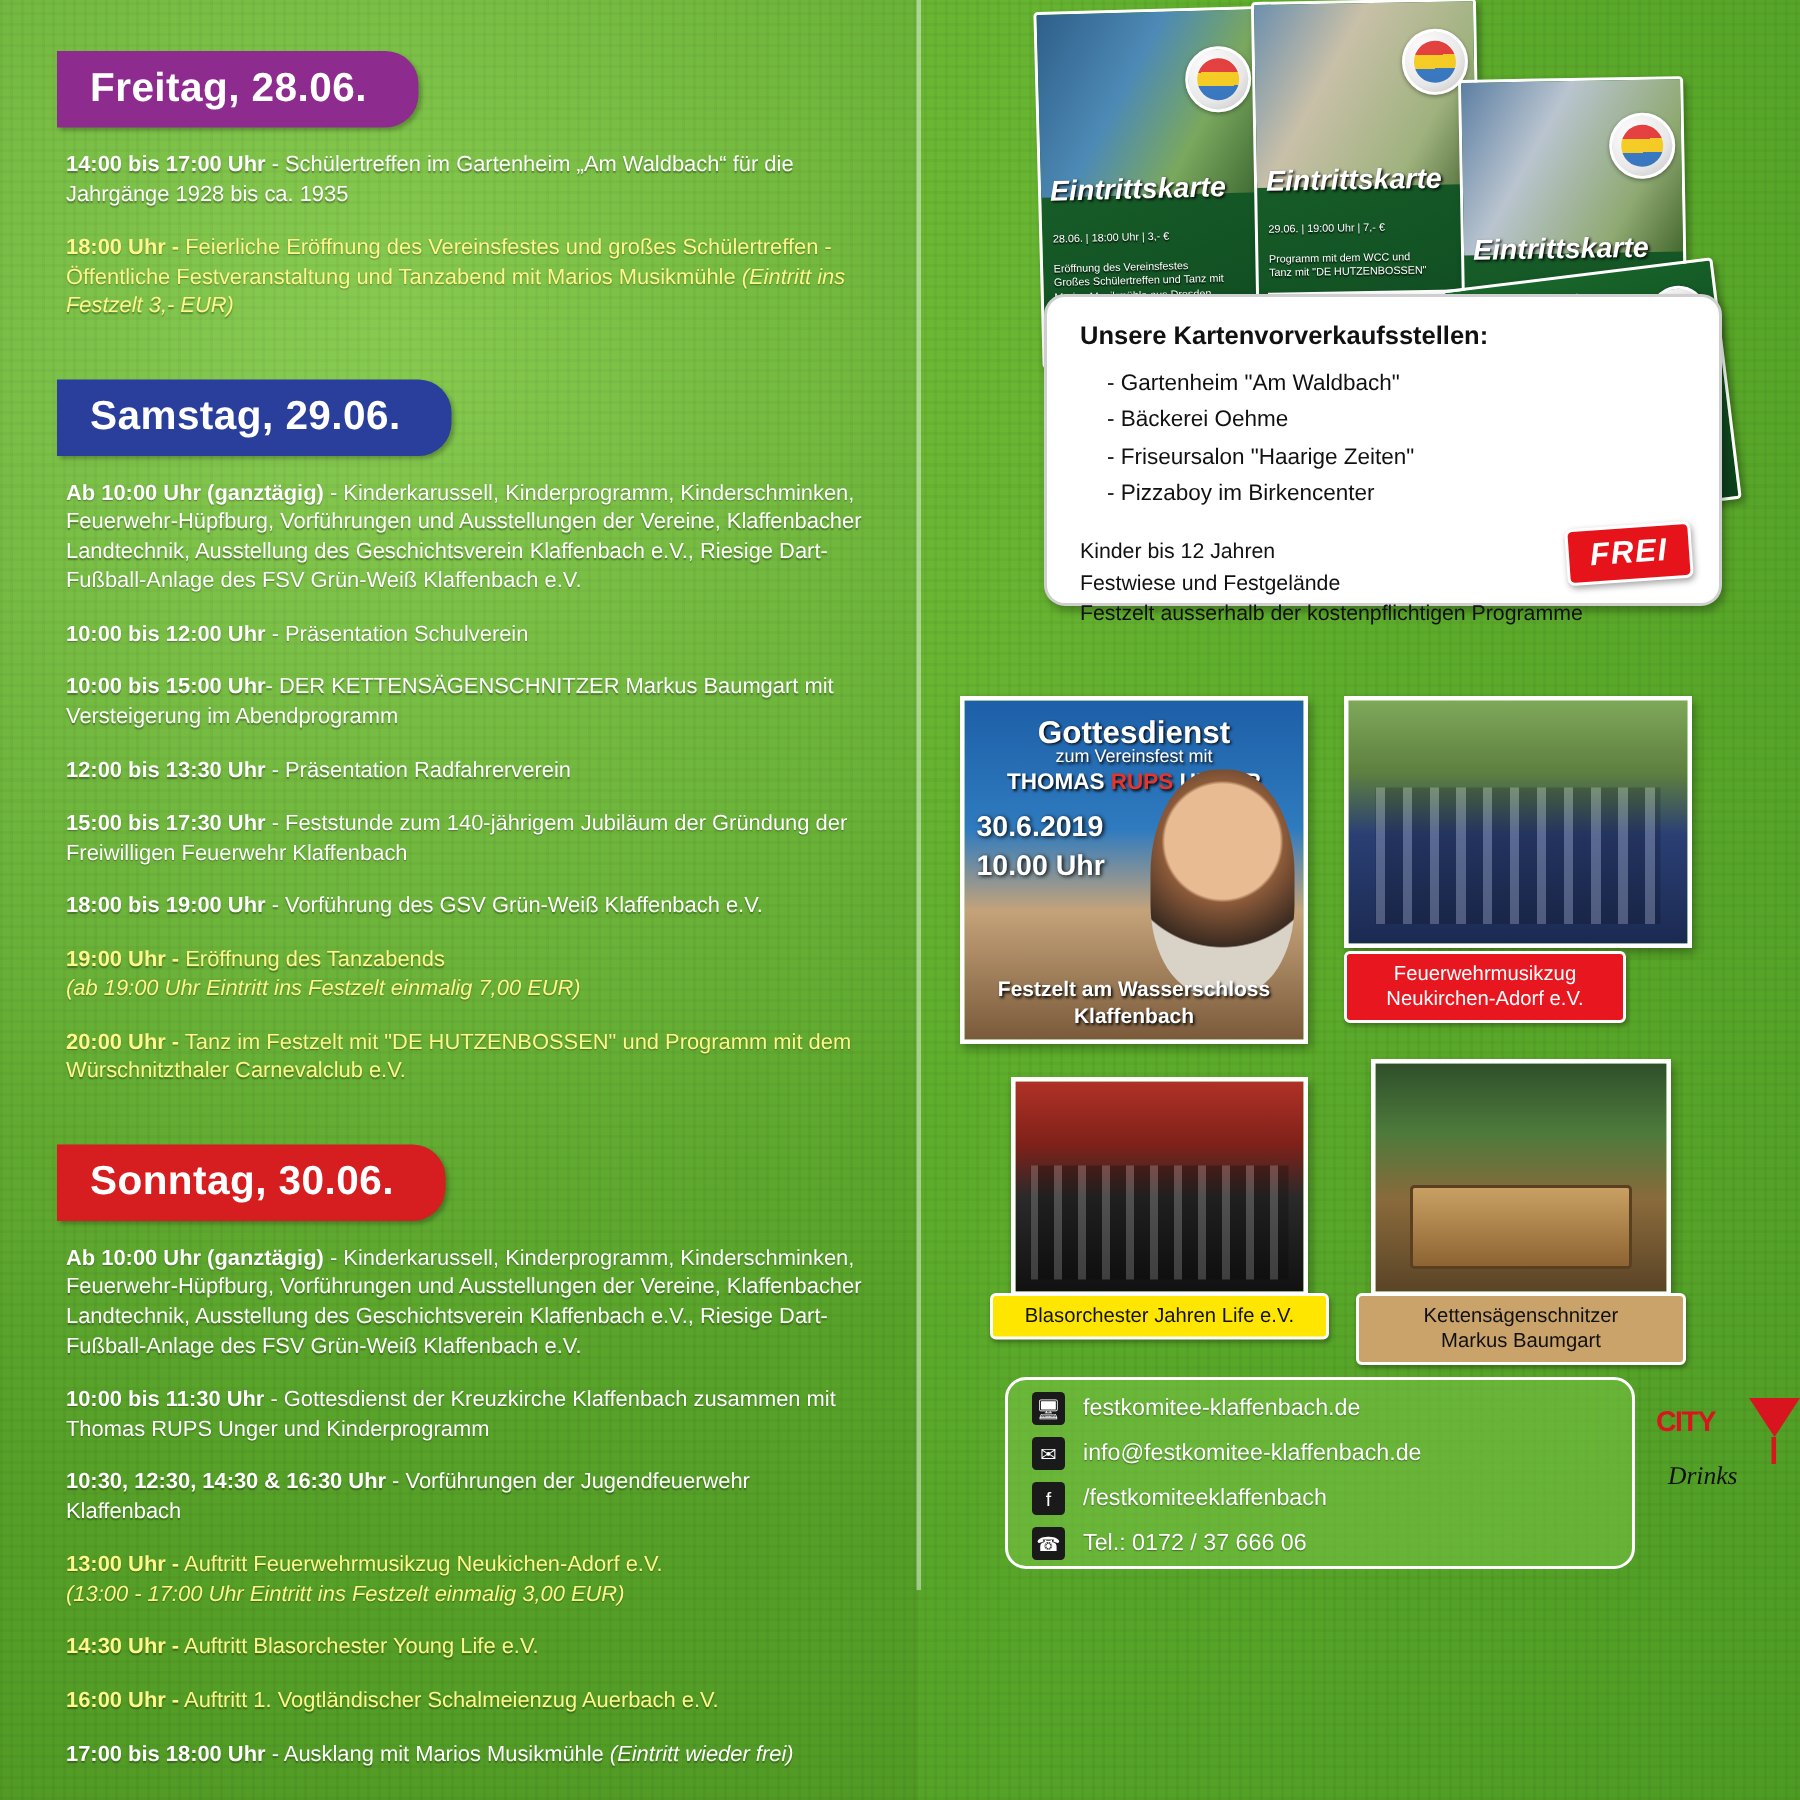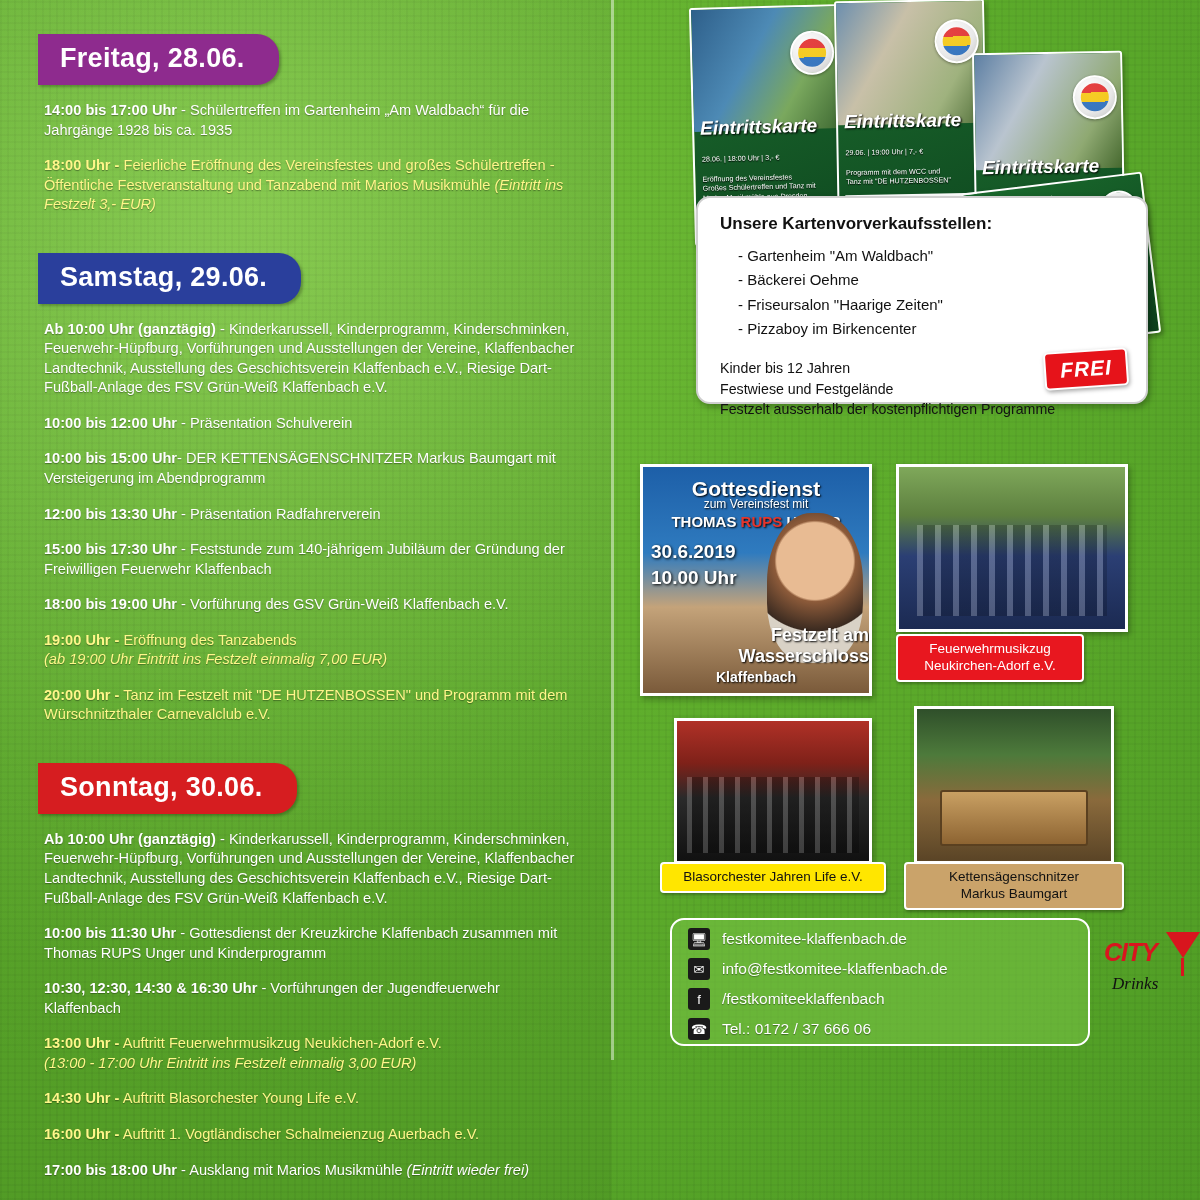--- a/index.html
+++ b/index.html
@@ -138,21 +138,21 @@
   }
 
   .c-gottes { left:26px; top:464px; width:232px; height:232px;
     background:linear-gradient(#1d5fa8 0%, #2f7bbf 38%, #c4a37a 62%, #7a5a3a 100%); }
   .c-gottes .g1{position:absolute;left:0;right:0;top:10px;text-align:center;color:#fff;font-size:21px;font-weight:bold;text-shadow:1px 1px 2px #000;}
   .c-gottes .g2{position:absolute;left:0;right:0;top:30px;text-align:center;color:#fff;font-size:12px;text-shadow:1px 1px 2px #000;}
   .c-gottes .g3{position:absolute;left:0;right:0;top:46px;text-align:center;color:#fff;font-size:15px;font-weight:bold;text-shadow:1px 1px 2px #000;}
   .c-gottes .g3 em{color:#e7352b;font-style:normal;}
   .c-gottes .g4{position:absolute;left:8px;top:74px;color:#fff;font-size:19px;font-weight:bold;text-shadow:1px 1px 3px #000;}
   .c-gottes .g5{position:absolute;left:8px;top:100px;color:#fff;font-size:19px;font-weight:bold;text-shadow:1px 1px 3px #000;}
-  .c-gottes .g6{position:absolute;left:0;right:0;bottom:26px;text-align:right;color:#fff;font-size:18px;font-weight:bold;text-shadow:1px 1px 2px #000;}
+  .c-gottes .g6{position:absolute;left:0;right:0;bottom:26px;text-align:center;color:#fff;font-size:14px;font-weight:bold;text-shadow:1px 1px 2px #000;}
   .c-gottes .g7{position:absolute;left:0;right:0;bottom:8px;text-align:center;color:#fff;font-size:14px;font-weight:bold;text-shadow:1px 1px 2px #000;}
   .c-gottes .face{position:absolute;right:6px;top:46px;width:96px;height:150px;border-radius:46% 46% 40% 40%;
     background:radial-gradient(circle at 50% 32%, #e8bb93 0 34%, #8d5b3a 36%, #3a2a20 62%, #d9d2c6 63% 100%);}
 
   .c-feuer { left:282px; top:464px; width:232px; height:168px;
     background:linear-gradient(#7fa85a 0%, #5d7f3f 30%, #2b3f74 55%, #1b2a52 100%); }
   .c-feuer:after{content:"";position:absolute;left:8%;right:8%;top:36%;bottom:8%;
     background:repeating-linear-gradient(90deg, rgba(255,255,255,.22) 0 6px, rgba(0,0,0,.18) 6px 18px);}
   .cap-feuer { left:282px; top:634px; width:188px; background:#e8171f; color:#fff; border:2px solid #fff; }
 
@@ -176,21 +176,21 @@
   .crow { display:flex; align-items:center; gap:12px; margin:8px 0 0 16px; }
   .crow .ci {
     width:22px; height:22px; flex:0 0 22px;
     display:flex; align-items:center; justify-content:center;
     font-size:15px; color:#111;
   }
   .crow .ci.box { background:#1a1a1a; color:#fff; border-radius:3px; font-size:13px; }
   .crow .ct { font-size:15.5px; color:#fff; text-shadow:0 1px 1px rgba(0,0,0,.4); }
 
   .citydrinks { position:absolute; left:490px; top:930px; width:96px; height:82px; }
-  .citydrinks .cd1 { position:absolute; left:0; top:8px; font-size:25px; font-weight:bold; font-style:italic; color:#d8151e; letter-spacing:-1px; }
+  .citydrinks .cd1 { position:absolute; left:0; top:8px; font-size:19px; font-weight:bold; color:#d8151e; letter-spacing:-1px; }
   .citydrinks .cd2 { position:absolute; left:8px; top:44px; font-size:17px; font-style:italic; color:#111; font-family:"Liberation Serif", serif; }
   .citydrinks .glass { position:absolute; right:0; top:2px; width:34px; height:46px; }
   .citydrinks .glass:before { content:""; position:absolute; left:0; top:0; width:0; height:0; border-left:17px solid transparent; border-right:17px solid transparent; border-top:26px solid #d8151e; }
   .citydrinks .glass:after { content:""; position:absolute; left:15px; top:26px; width:3px; height:18px; background:#d8151e; }
 
   
   .bottombar {
     position:absolute; left:614px; top:1062px; width:586px; height:138px; background:#fff;
   }
   .mb-wrap { position:absolute; left:50%; top:26px; transform:translateX(-50%); text-align:center; }

